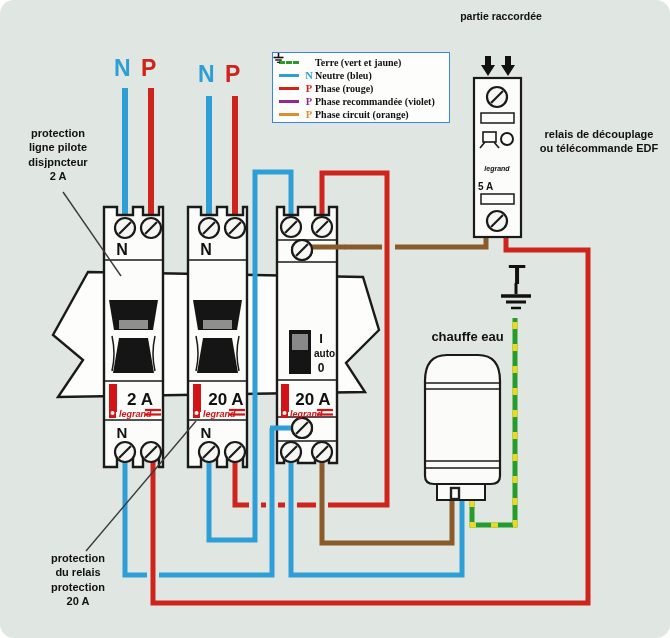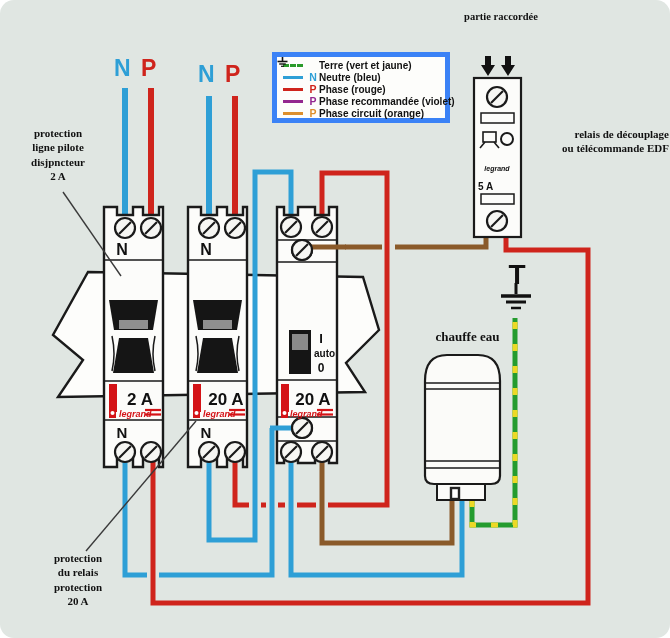--- a/index.html
+++ b/index.html
@@ -4,41 +4,41 @@
 <style>
   html,body{margin:0;padding:0;background:#ffffff;}
   #canvas{
     position:relative;width:670px;height:638px;
     background:#e0e6e2;border-radius:14px;overflow:hidden;
     font-family:"Liberation Sans", sans-serif;
   }
   svg{position:absolute;left:0;top:0;}
   svg text{font-family:"Liberation Sans", sans-serif;}
   .lbl{position:absolute;font-weight:bold;font-size:11px;color:#111;
-       text-align:center;line-height:1.3;white-space:nowrap;font-family:Liberation Serif, serif;}
+       text-align:center;line-height:1.3;white-space:nowrap;}
   .np{position:absolute;font-weight:bold;font-size:23px;line-height:1;}
   .np.blue{color:#2e9fd6;} .np.red{color:#cf241c;}
   #legend{
     position:absolute;left:272px;top:52px;width:178px;height:71px;
-    background:#fdfdfb;border:5px solid #3b82f6;padding:3px 5px 2px 6px;
-    box-sizing:border-box;display:flex;flex-direction:column;justify-content:space-between;
+    background:#fdfdfb;border:1px solid #3b82f6;padding:3px 5px 2px 6px;
+    box-sizing:border-box;display:flex;flex-direction:column;justify-content:space-between;font-family:Liberation Serif, serif;
   }
   .lg-row{display:flex;align-items:center;height:12px;font-size:10px;font-weight:bold;color:#111;}
   .lg-sw{width:20px;margin-right:4px;flex:none;}
   .lg-line{display:block;height:0;border-top:3px solid;}
   .lg-ltr{width:12px;flex:none;text-align:center;font-size:10.5px;}
   .c-blue{color:#2e9fd6;border-color:#2e9fd6;}
   .c-red{color:#cf241c;border-color:#cf241c;}
   .c-purple{color:#93278f;border-color:#93278f;}
   .c-orange{color:#dd8f2d;border-color:#dd8f2d;}
   .c-green{border-color:#2a9a2a;}
   .lg-txt{white-space:nowrap;}
   #credit{position:absolute;left:430px;top:612px;width:230px;text-align:right;
           font-size:11.5px;color:#222;}
-  .left-align{text-align:right;}
+  .left-align{text-align:center;}
 </style>
 </head>
 <body>
 
 <div id="canvas">
 
 <svg width="670" height="638" viewBox="0 0 670 638">
   <defs>
     <g id="screw">
       <circle r="10" fill="#f6f6f3" stroke="#1a1a1a" stroke-width="2.2"></circle>

